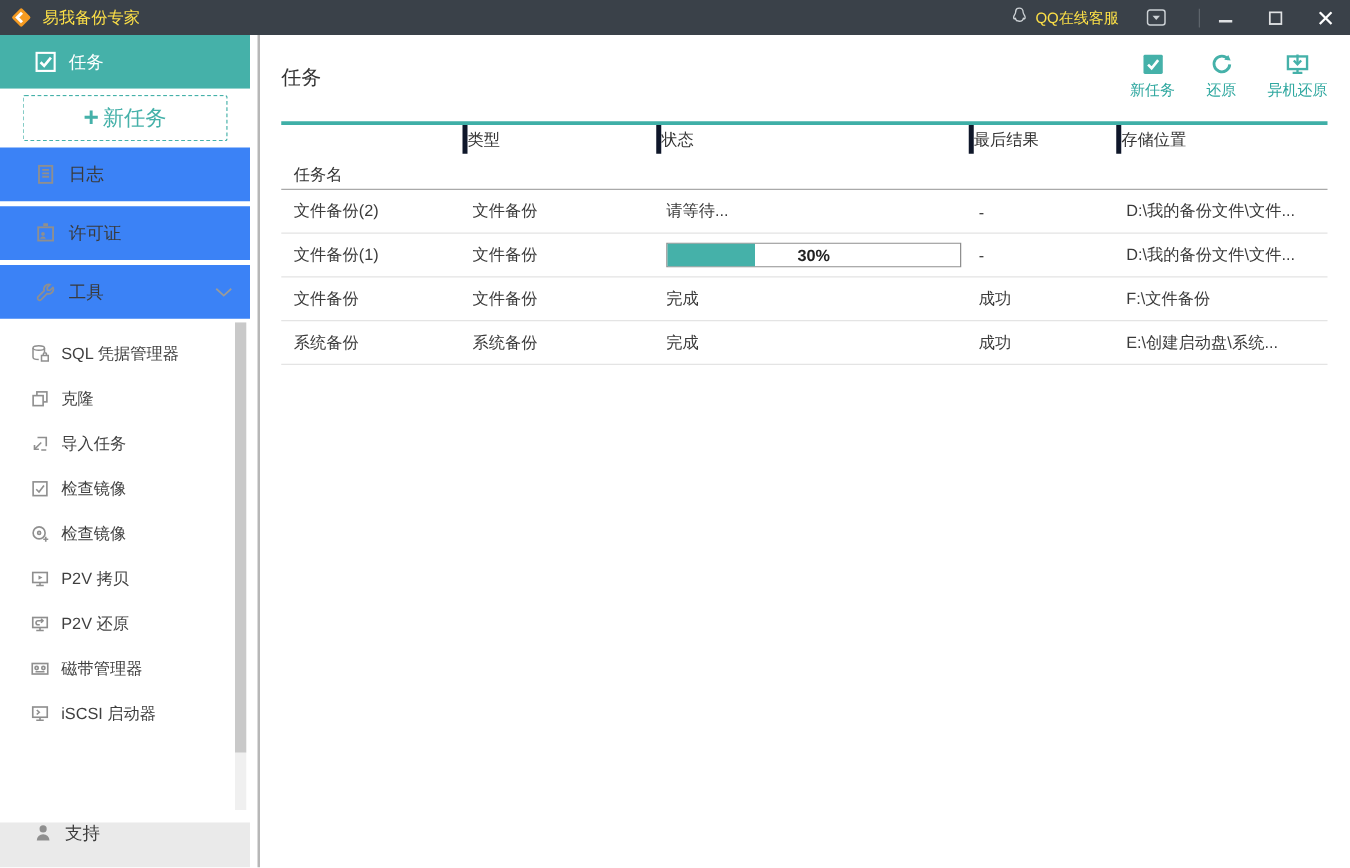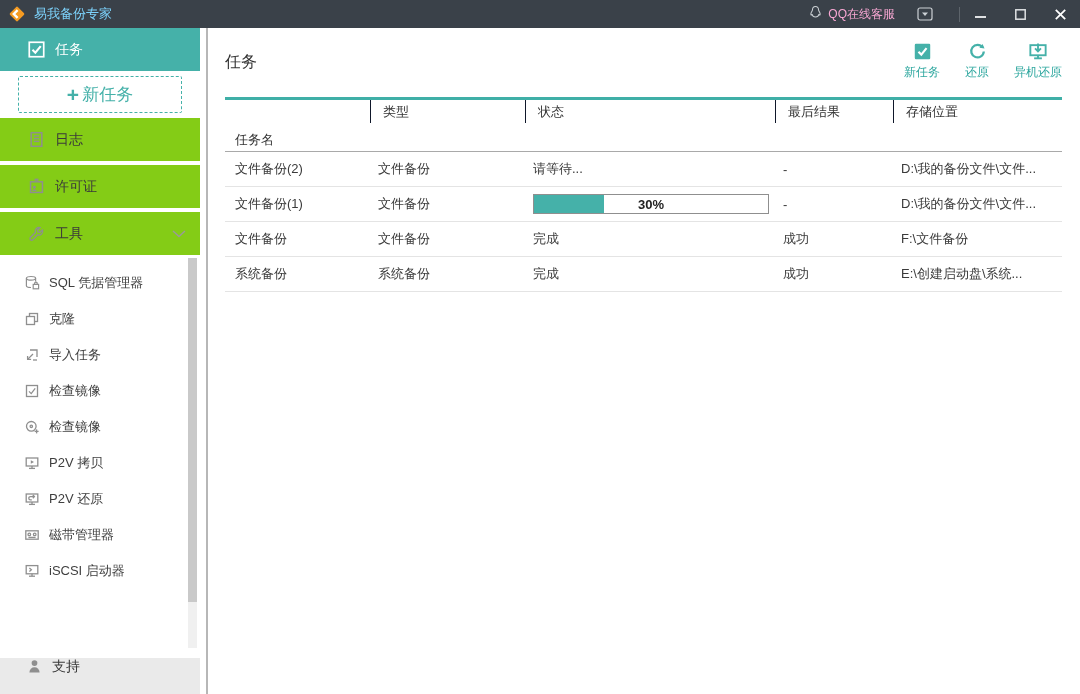--- a/index.html
+++ b/index.html
@@ -2,39 +2,39 @@
 <html><head>
 <meta charset="utf-8">
 <style>
   * { margin:0; padding:0; box-sizing:border-box; }
   html,body { width:1080px; height:694px; overflow:hidden; }
   body { font-family:"Liberation Sans","DejaVu Sans",sans-serif; background:#fff; }
 
   
   .titlebar { height:28px; background:#3a4149; display:flex; align-items:center; padding-left:8px; }
   .logo { width:18px; height:18px; margin-right:8px; flex:0 0 auto; }
-  .app-title { color:#7dd3fc; font-size:13px; }
+  .app-title { color:#fde047; font-size:13px; }
   .tb-spacer { flex:1; }
-  .qq-btn { display:flex; align-items:center; gap:5px; color:#f9a8d4; font-size:12px; cursor:default; }
+  .qq-btn { display:flex; align-items:center; gap:5px; color:#fde047; font-size:12px; cursor:default; }
   .dd-btn { margin:0 26px 0 22px; display:flex; align-items:center; }
   .tb-divider { width:1px; height:15px; background:#5d646b; }
   .winbtn { width:40px; height:28px; display:flex; align-items:center; justify-content:center; }
   .winbtn svg { display:block; }
 
   
   .app { display:flex; height:666px; }
 
   
   .sidebar { width:200px; flex:0 0 auto; position:relative; background:#fff; }
   .side-active { height:43px; background:#45b1a9; color:#fff; font-size:14px; display:flex; align-items:center; gap:10px; padding-left:28px; }
   .newtask-wrap { height:47px; background:#fff; display:flex; align-items:center; justify-content:center; }
   .newtask-btn { width:164px; height:37px; border:1.5px dashed #45b1a9; border-radius:2px; color:#45b1a9; display:flex; align-items:center; justify-content:center; cursor:pointer; background:#fff; }
   .newtask-plus { font-size:21px; font-weight:bold; margin-right:3px; line-height:1; }
   .newtask-label { font-size:17px; }
-  .side-item { height:43px; background:#84cc16; margin-bottom:4px; color:#3a3a3a; font-size:14px; display:flex; align-items:center; gap:10px; padding-left:28px; padding-right:14px; }
+  .side-item { height:43px; background:#3b82f6; margin-bottom:4px; color:#3a3a3a; font-size:14px; display:flex; align-items:center; gap:10px; padding-left:28px; padding-right:14px; }
   .side-item .grow { flex:1; }
   .sub-list { padding-top:6px; background:#fff; }
   .sub-item { height:36px; display:flex; align-items:center; gap:9px; padding-left:24px; color:#3f3f3f; font-size:13px; background:#fff; }
   .side-support { position:absolute; left:0; right:0; bottom:0; height:36px; background:#eaeaea; display:flex; align-items:flex-start; gap:9px; padding-left:26px; color:#3a3a3a; font-size:14px; }
   .side-scrollbar { position:absolute; top:230px; left:188px; width:9px; height:390px; background:#f0f0f0; }
   .side-scroll-thumb { position:absolute; top:0; left:0; width:9px; height:344px; background:#c9c9c9; }
   .gicon { color:#8f8f8f; display:flex; flex:0 0 auto; }
   .chev { color:#9a9a9a; display:flex; }
 
   .gutter { width:8px; flex:0 0 auto; background:#ffffff; border-right:2px solid #b7b7b7; }
@@ -43,21 +43,21 @@
   .main { flex:1; background:#fff; padding:0 18px 0 17px; }
   .main-top { display:flex; align-items:flex-start; padding-top:14px; }
   .main-title { font-size:16px; color:#333; margin-top:10px; }
   .main-toolbar { margin-left:auto; display:flex; gap:20px; }
   .tool-btn { display:flex; flex-direction:column; align-items:center; gap:3px; color:#2ea79f; font-size:12px; cursor:pointer; min-width:34px; }
   .tool-btn svg { display:block; }
 
   
   .task-table { margin-top:16px; }
   .t-head { display:grid; grid-template-columns:145px 155px 250px 118px 1fr; border-top:3px solid #3fafa7; border-bottom:1px solid #a9a9a9; }
-  .t-head .hc { height:23px; line-height:23px; font-size:13px; color:#333; padding-left:12px; border-left:1px solid #0f172a; overflow:hidden; white-space:nowrap; }
+  .t-head .hc { height:23px; line-height:23px; font-size:13px; color:#333; padding-left:0; border-left:4px solid #0f172a; overflow:hidden; white-space:nowrap; }
   .t-head .hc:first-child { border-left:none; padding-left:10px;margin-top:28px; }
   .t-row { display:grid; grid-template-columns:145px 155px 250px 118px 1fr; border-bottom:1px solid #e4e4e4; align-items:center; height:35px; }
   .t-row .tc { font-size:13px; color:#3a3a3a; padding-left:8px; overflow:hidden; white-space:nowrap; text-overflow:ellipsis; }
   .t-row .tc:first-child { padding-left:10px; }
   .progress { width:236px; height:20px; border:1px solid #8f8f8f; position:relative; background:#fff;font-weight:bold; }
   .progress-fill { position:absolute; left:0; top:0; bottom:0; background:#45b1a9; }
   .progress-label { position:absolute; inset:0; text-align:center; line-height:19px; font-size:13px; color:#222; }
 </style>
 </head>
 <body>

